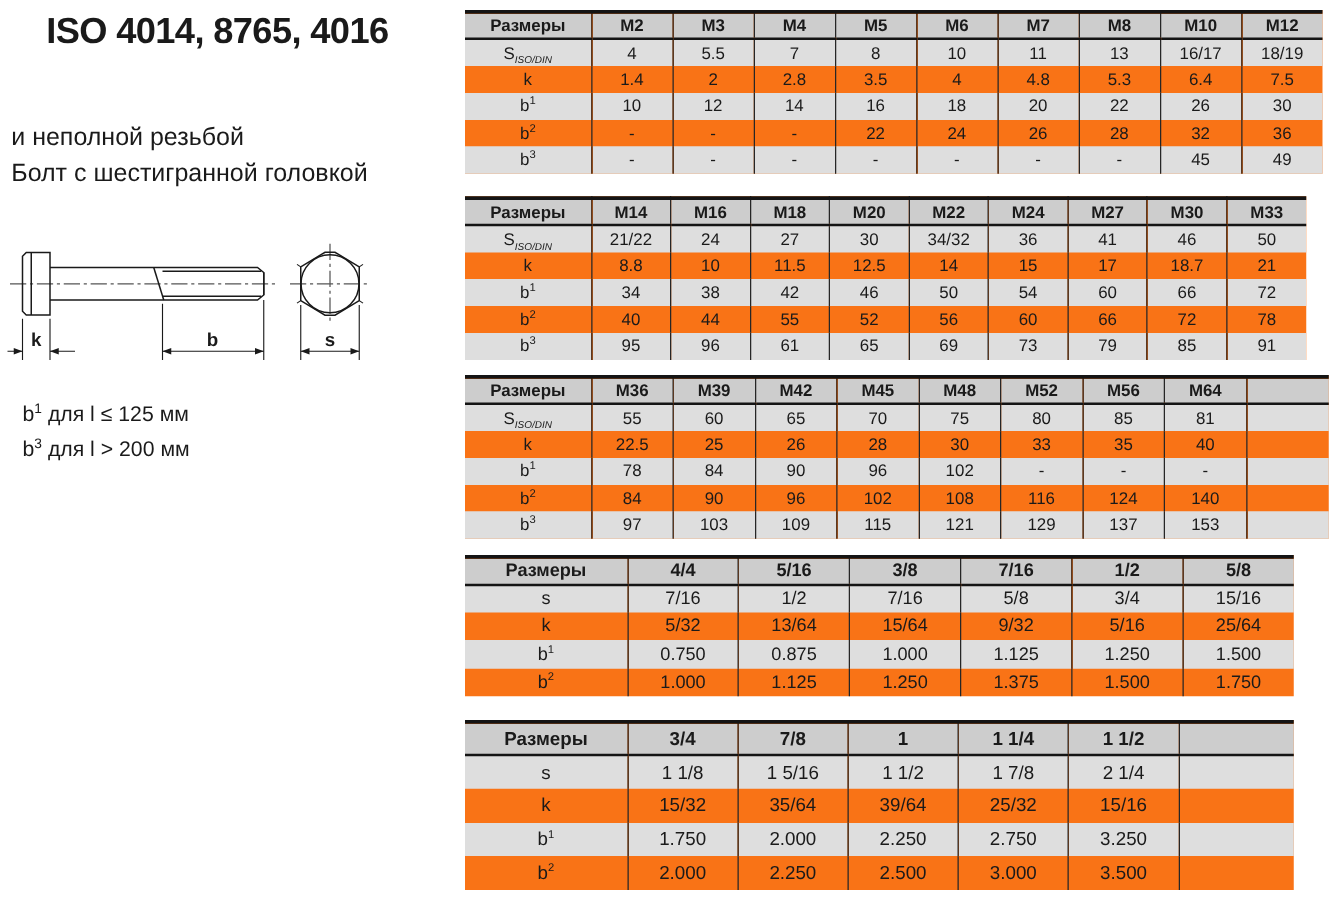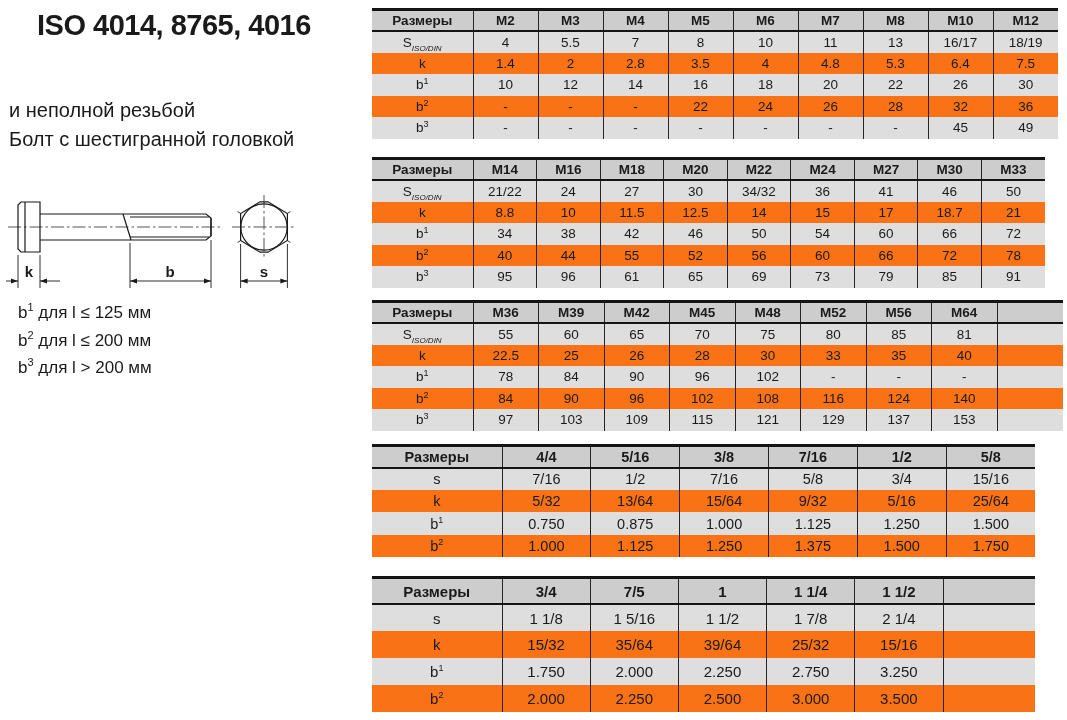--- a/index.html
+++ b/index.html
@@ -5,21 +5,21 @@
   html,body{margin:0;padding:0;}
   body{
     width:1067px;height:720px;position:relative;background:#ffffff;
     font-family:"Liberation Sans", sans-serif;color:#1a1a1a;overflow:hidden;
   }
   
   .title{position:absolute;left:9px;top:6px;font-size:29px;font-weight:bold;
          line-height:38px;letter-spacing:-0.5px;white-space:nowrap;margin-left:28px;}
   .subtitle{position:absolute;left:9px;top:96px;font-size:20px;line-height:29px;white-space:nowrap;}
   .drawing{position:absolute;left:4px;top:186px;}
-  .notes{position:absolute;left:18px;top:299px;font-size:17px;line-height:27.5px;}
+  .notes{position:absolute;left:18px;top:318px;font-size:17px;line-height:27.5px;}
   .notes sup{font-size:11px;line-height:0;}
   
   table.spec{position:absolute;border-collapse:collapse;table-layout:fixed;
              border-top:3px solid #141414;background:#f97316;}
   table.spec th,table.spec td{
     border-left:1.4px solid #262626;text-align:center;vertical-align:middle;
     padding:0 2px;font-weight:normal;white-space:nowrap;overflow:hidden;}
   table.spec th:first-child,table.spec td:first-child{border-left:none;}
   table.spec thead th{background:#cdcdcd;font-weight:bold;border-bottom:2.6px solid #141414;}
   table.spec tbody tr:nth-child(odd) td{background:#dedede;}
@@ -96,21 +96,20 @@
   <line class="thin" x1="236.6" y1="58" x2="236.6" y2="102"></line>
   <line class="thin" x1="283.4" y1="58" x2="283.4" y2="102"></line>
   <line class="thin" x1="236.6" y1="95" x2="283.4" y2="95"></line>
   <polygon class="arr" points="236.6,95 243.6,92.4 243.6,97.6"></polygon>
   <polygon class="arr" points="283.4,95 276.4,92.4 276.4,97.6"></polygon>
   <text class="dimtxt" x="260" y="91" text-anchor="middle">s</text>
 </svg>
 
 <div class="notes">
   <div><span>b</span><sup>1</sup><span> для l ≤ 125 мм</span></div>
-  <div><span>b</span><sup>2</sup><span> для l ≤ 200 мм</span></div>
   <div><span>b</span><sup>3</sup><span> для l &gt; 200 мм</span></div>
 </div>
 
 <table id="t0" class="spec" data-table-index="0">
     <colgroup>
       <col class="col-label">
       <col>
       <col>
       <col>
       <col>
@@ -444,21 +443,21 @@
       <col>
       <col>
       <col>
       <col>
       <col class="col-empty">
     </colgroup>
     <thead>
       <tr>
         <th>Размеры</th>
         <th>3/4</th>
-        <th>7/5</th>
+        <th>7/8</th>
         <th>1</th>
         <th>1 1/4</th>
         <th>1 1/2</th>
         <th></th>
       </tr>
     </thead>
     <tbody>
       <tr>
         <td><span>s</span></td>
         <td>1 1/8</td>

